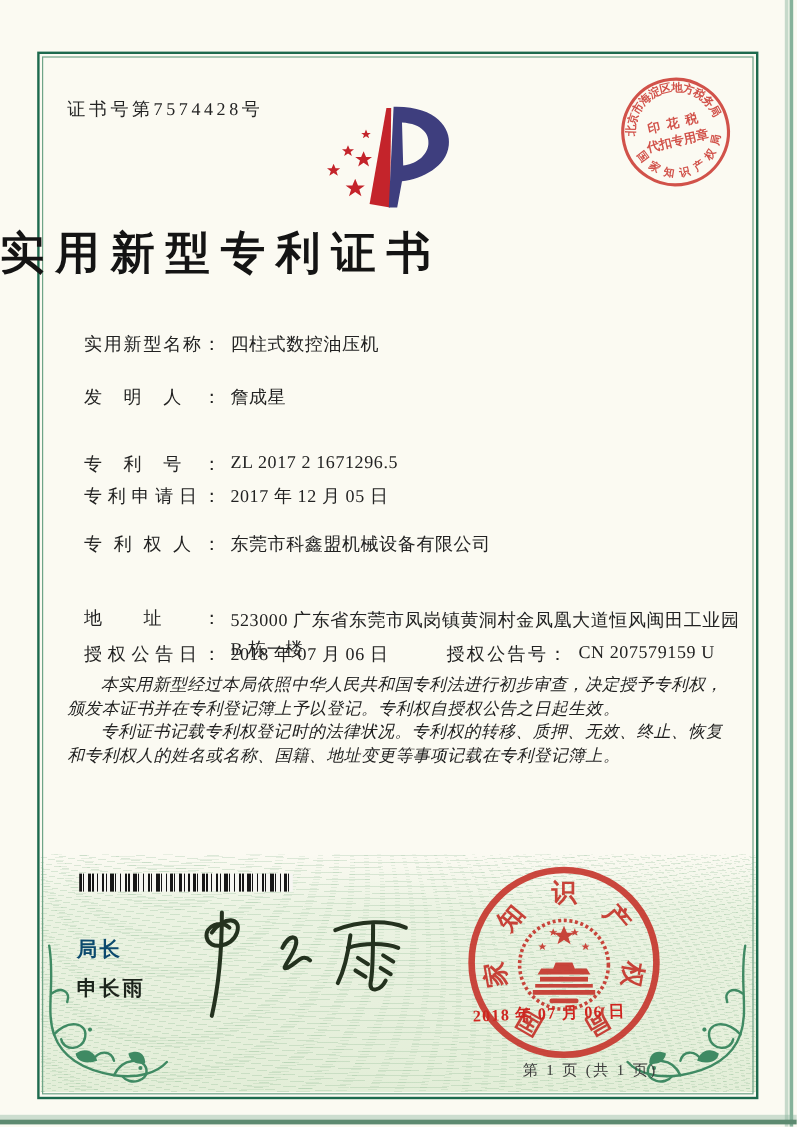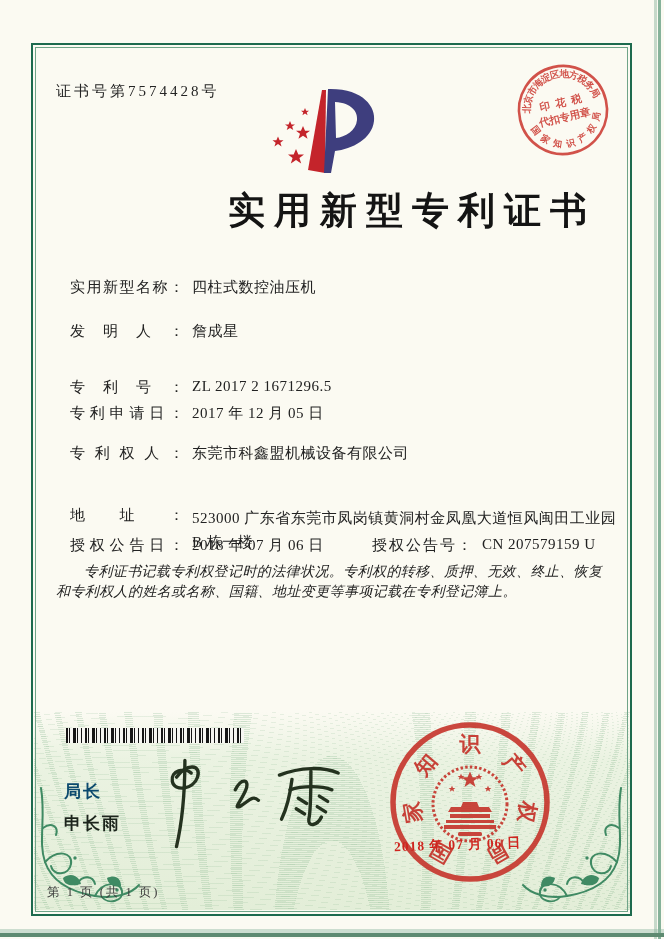--- a/index.html
+++ b/index.html
@@ -25,21 +25,21 @@
   }
 
   
   .bd1{left:31px;top:43px;width:597px;height:869px;border:2.5px solid #1d6a4e;z-index:2;pointer-events:none;}
   .bd2{position:absolute;inset:2px;border:1px solid #6fa488;}
 
   
   .cert-no{left:56px;top:82px;font-size:15px;letter-spacing:3px;color:#242424;z-index:3;}
   .logo{left:245px;top:76px;width:180px;height:110px;z-index:3;}
   .tax-stamp{left:503px;top:50px;width:120px;height:120px;z-index:4;opacity:.88;}
-  .title{left:0;top:186px;width:596px;text-align:right;font-size:37px;font-weight:bold;
+  .title{left:0;top:186px;width:596px;text-align:left;font-size:37px;font-weight:bold;
          letter-spacing:9px;color:#141414;z-index:3;}
 
   
   .frow{left:56px;width:560px;font-size:15px;color:#222;z-index:3;white-space:nowrap;}
   .flabel{display:inline-block;width:114px;text-align:justify;text-align-last:justify;vertical-align:top;margin-left:14px;}
   .fvalue{display:inline-block;margin-left:8px;letter-spacing:.5px;vertical-align:top;}
   .fvalue.wrap{white-space:normal;width:438px;line-height:24px;}
   .grant-no{position:absolute;left:316px;top:0;}
   .grant-no .flabel2{letter-spacing:2px;}
 
@@ -55,21 +55,21 @@
              font-family:"Liberation Sans","DejaVu Sans",sans-serif;letter-spacing:2px;}
   .sig-name{left:64px;top:812px;font-size:17px;font-weight:600;color:#1c241c;z-index:3;
             font-family:"Liberation Sans","DejaVu Sans",sans-serif;letter-spacing:2px;}
   .sig-svg{left:145px;top:754px;width:210px;height:100px;z-index:3;}
   .office-seal{left:384px;top:716px;width:172px;height:172px;z-index:4;}
   .seal-date{left:394px;top:836px;font-size:13.5px;font-weight:bold;color:#cf251f;letter-spacing:1px;
              z-index:5;transform:rotate(-2deg);white-space:nowrap;}
   .flourish{width:112px;height:124px;z-index:2;top:786px;}
   .flourish.fl{left:33px;}
   .flourish.fr{left:517px;transform:scaleX(-1);}
-  .footer{left:47px;top:884px;width:517px;text-align:left;font-size:12.5px;color:#3b3b3b;
+  .footer{left:31px;top:884px;width:517px;text-align:right;font-size:12.5px;color:#3b3b3b;
           letter-spacing:2px;z-index:3;}
 </style>
 </head>
 <body>
 
 <svg width="0" height="0" style="position:absolute" aria-hidden="true">
   <defs>
     <path id="star5" d="M0,-10 L2.94,-3.09 10,-3.09 4.28,1.18 6.47,8.09 0,3.82 -6.47,8.09 -4.28,1.18 -10,-3.09 -2.94,-3.09 Z"></path>
   </defs>
 </svg>
@@ -182,20 +182,21 @@
   <span class="flabel">地址：</span><span class="fvalue wrap">523000 广东省东莞市凤岗镇黄洞村金凤凰大道恒风闽田工业园 B 栋一楼</span>
 </div>
 <div class="abs frow" style="top:536px">
   <span class="flabel">授权公告日：</span><span class="fvalue">2018 年 07 月 06 日</span>
   <span class="grant-no">
     <span class="flabel2">授权公告号：</span><span class="fvalue">CN 207579159 U</span>
   </span>
 </div>
 
 <div class="abs body-text">
+  <p>本实用新型经过本局依照中华人民共和国专利法进行初步审查，决定授予专利权，颁发本证书并在专利登记簿上予以登记。专利权自授权公告之日起生效。</p>
   <p>专利证书记载专利权登记时的法律状况。专利权的转移、质押、无效、终止、恢复和专利权人的姓名或名称、国籍、地址变更等事项记载在专利登记簿上。</p>
 </div>
 
 <div class="abs barcode"></div>
 
 <div class="abs sig-title">局长</div>
 <div class="abs sig-name">申长雨</div>
 <svg class="abs sig-svg" viewBox="0 0 200 95">
   <g stroke="#24321f" stroke-width="3.2" fill="none" stroke-linecap="round" stroke-linejoin="round">
     <path d="M30,22 C40,8 54,10 50,22 C46,34 28,36 26,26 C24,16 38,12 44,18"></path>

